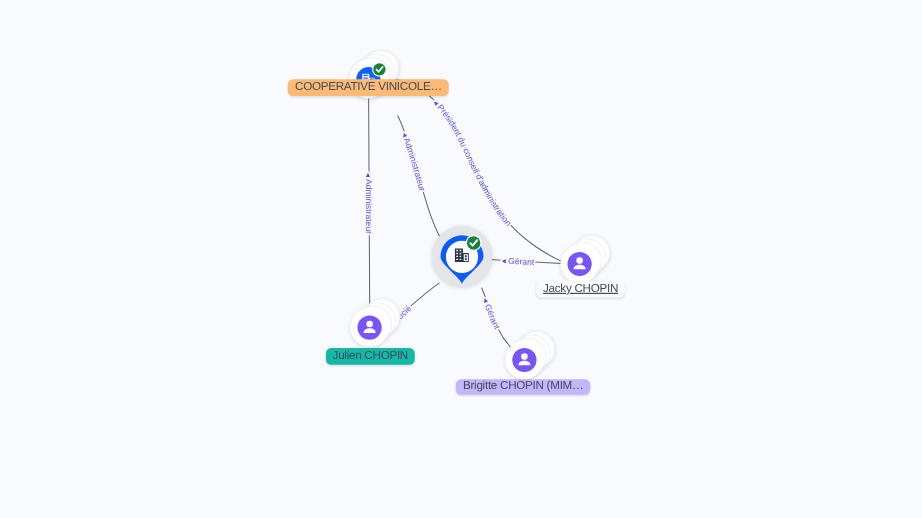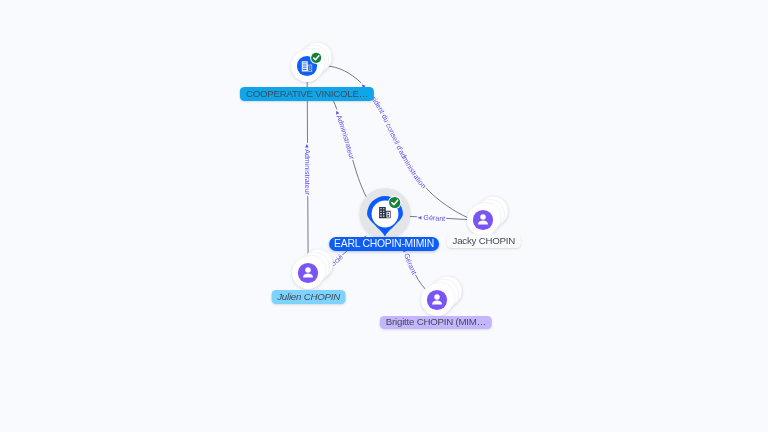--- a/index.html
+++ b/index.html
@@ -73,62 +73,61 @@
             <path d="M1.6 2.0h5.7v1.5H1.6Z M1.6 5.4h5.7v1.5H1.6ZM1.6 8.8h5.7v1.5H1.6Z M1.6 12.2h5.7v1.5H1.6Z" fill="#2d6ce9"></path>
             <path d="M10.1 6.8h4.9v8.1h-4.9Z" fill="#0a3599"></path>
             <path d="M11.4 8.2h2.2v2.2h-2.2Z M11.4 11.4h2.2v2.2h-2.2Z" fill="#e6effd"></path>
           </g>
           <g>
             <circle cx="40.2" cy="22.8" r="6.199999999999999" fill="#ffffff" opacity="0.9"></circle>
             <circle cx="40.2" cy="22.8" r="5.1" fill="#17813c"></circle>
             <path d="M 37.7 22.95 L 39.45 24.8 L 42.900000000000006 20.7" fill="none" stroke="#ffffff" stroke-width="1.45" stroke-linecap="round" stroke-linejoin="round"></path>
           </g>
         </svg></div>
-      <div class="nlabel" style="left: 307px; top: 87px; background: #0ea5e9; color: rgb(66, 74, 92);">COOPERATIVE VINICOLE…</div>
+      <div class="nlabel" style="left: 307px; top: 66px; background: #fdba74; color: rgb(66, 74, 92);">COOPERATIVE VINICOLE…</div>
       <div class="node" style="left: 384.5px; top: 214px; width: 62px; height: 62px;"><svg width="62" height="62" viewBox="0 0 62 62" style="overflow: visible; filter: drop-shadow(rgba(22, 34, 74, 0.16) 0px 1px 1.6px);">
           <circle cx="31" cy="30.4" r="25.2" fill="#e4e5e6"></circle>
           <path d="M 31 53.4 C 28 47 13.100000000000001 37.2 13.100000000000001 31 A 17.9 17.9 0 1 1 48.9 31 C 48.9 37.2 34 47 31 53.4 Z" fill="#0b5cfb"></path>
           <circle cx="31" cy="31" r="13.4" fill="#ffffff"></circle>
           <g transform="translate(25.1,23.8) scale(0.723)">
             <path d="M0 0.4h9.2v5.2h6.8v10.4H0Z" fill="#2b3245"></path>
             <path d="M1.5 1.9h2.2v1.6H1.5Z M5.4 1.9h1.9v1.6H5.4ZM1.5 5.3h2.2v1.6H1.5Z M5.4 5.3h1.9v1.6H5.4ZM1.5 8.7h2.2v1.6H1.5Z M5.4 8.7h1.9v1.6H5.4ZM1.5 12.1h2.2v1.6H1.5Z M5.4 12.1h1.9v1.6H5.4Z" fill="#e8ecf5"></path>
             <path d="M10.1 6.9h4.9v8.0h-4.9Z" fill="#f2f4f9"></path>
             <path d="M11.5 8.3h2.1v2.1h-2.1Z M11.5 11.5h2.1v2.1h-2.1Z" fill="#2b3245"></path>
           </g>
           <g>
             <circle cx="40.7" cy="19.5" r="6.699999999999999" fill="#ffffff" opacity="0.9"></circle>
             <circle cx="40.7" cy="19.5" r="5.6" fill="#17813c"></circle>
             <path d="M 37.95490196078432 19.66470588235294 L 39.8764705882353 21.69607843137255 L 43.66470588235295 17.194117647058825" fill="none" stroke="#ffffff" stroke-width="1.5921568627450982" stroke-linecap="round" stroke-linejoin="round"></path>
           </g>
         </svg></div>
-      <div class="nlabel sel" style="left: 384px; top: 236.5px; background: rgb(15, 94, 244);">EARL CHOPIN-MIMIN</div>
       <div class="node" style="left: 483px; top: 219.5px; width: 62px; height: 62px;"><svg width="62" height="62" viewBox="0 0 62 62" style="overflow: visible; filter: drop-shadow(rgba(22, 34, 74, 0.16) 0px 1px 1.6px);">
           <circle cx="41.2" cy="22" r="14.8" fill="#ffffff" stroke="#eef0f2" stroke-width="0.85"></circle>
           <circle cx="37.8" cy="25" r="14.8" fill="#ffffff" stroke="#eef0f2" stroke-width="0.85"></circle>
           <circle cx="34.4" cy="28" r="14.8" fill="#ffffff" stroke="#eef0f2" stroke-width="0.85"></circle>
           <circle cx="31" cy="31" r="16" fill="#ffffff"></circle>
           <circle cx="31" cy="31" r="10.1" fill="#7a55f5"></circle>
           <g transform="translate(23.85,23.7) scale(0.895)">
             <circle cx="8" cy="4.85" r="3.05" fill="#ffffff"></circle>
             <path d="M2.4 13.1c0-2.95 2.5-4.35 5.6-4.35s5.6 1.4 5.6 4.35z" fill="#ffffff"></path>
           </g>
         </svg></div>
-      <div class="nlabel" style="left: 483.8px; top: 234.2px; background: rgb(250, 250, 250); color: rgb(66, 74, 92);">Jacky CHOPIN</div>
+      <div class="nlabel" style="left: 483.8px; top: 234.2px; background: rgb(250, 250, 250); color: rgb(66, 74, 92); text-decoration: underline;">Jacky CHOPIN</div>
       <div class="node" style="left: 308px; top: 273px; width: 62px; height: 62px;"><svg width="62" height="62" viewBox="0 0 62 62" style="overflow: visible; filter: drop-shadow(rgba(22, 34, 74, 0.16) 0px 1px 1.6px);">
           <circle cx="41.2" cy="22" r="14.8" fill="#ffffff" stroke="#eef0f2" stroke-width="0.85"></circle>
           <circle cx="37.8" cy="25" r="14.8" fill="#ffffff" stroke="#eef0f2" stroke-width="0.85"></circle>
           <circle cx="34.4" cy="28" r="14.8" fill="#ffffff" stroke="#eef0f2" stroke-width="0.85"></circle>
           <circle cx="31" cy="31" r="16" fill="#ffffff"></circle>
           <circle cx="31" cy="31" r="10.1" fill="#7a55f5"></circle>
           <g transform="translate(23.85,23.7) scale(0.895)">
             <circle cx="8" cy="4.85" r="3.05" fill="#ffffff"></circle>
             <path d="M2.4 13.1c0-2.95 2.5-4.35 5.6-4.35s5.6 1.4 5.6 4.35z" fill="#ffffff"></path>
           </g>
         </svg></div>
-      <div class="nlabel" style="left: 308.6px; top: 290px; background: #7dd3fc; color: rgb(66, 74, 92); font-style: italic;">Julien CHOPIN</div>
+      <div class="nlabel" style="left: 308.6px; top: 290px; background: #14b8a6; color: rgb(66, 74, 92);">Julien CHOPIN</div>
       <div class="node" style="left: 437px; top: 300px; width: 62px; height: 62px;"><svg width="62" height="62" viewBox="0 0 62 62" style="overflow: visible; filter: drop-shadow(rgba(22, 34, 74, 0.16) 0px 1px 1.6px);">
           <circle cx="41.2" cy="22" r="14.8" fill="#ffffff" stroke="#eef0f2" stroke-width="0.85"></circle>
           <circle cx="37.8" cy="25" r="14.8" fill="#ffffff" stroke="#eef0f2" stroke-width="0.85"></circle>
           <circle cx="34.4" cy="28" r="14.8" fill="#ffffff" stroke="#eef0f2" stroke-width="0.85"></circle>
           <circle cx="31" cy="31" r="16" fill="#ffffff"></circle>
           <circle cx="31" cy="31" r="10.1" fill="#7a55f5"></circle>
           <g transform="translate(23.85,23.7) scale(0.895)">
             <circle cx="8" cy="4.85" r="3.05" fill="#ffffff"></circle>
             <path d="M2.4 13.1c0-2.95 2.5-4.35 5.6-4.35s5.6 1.4 5.6 4.35z" fill="#ffffff"></path>
           </g>

